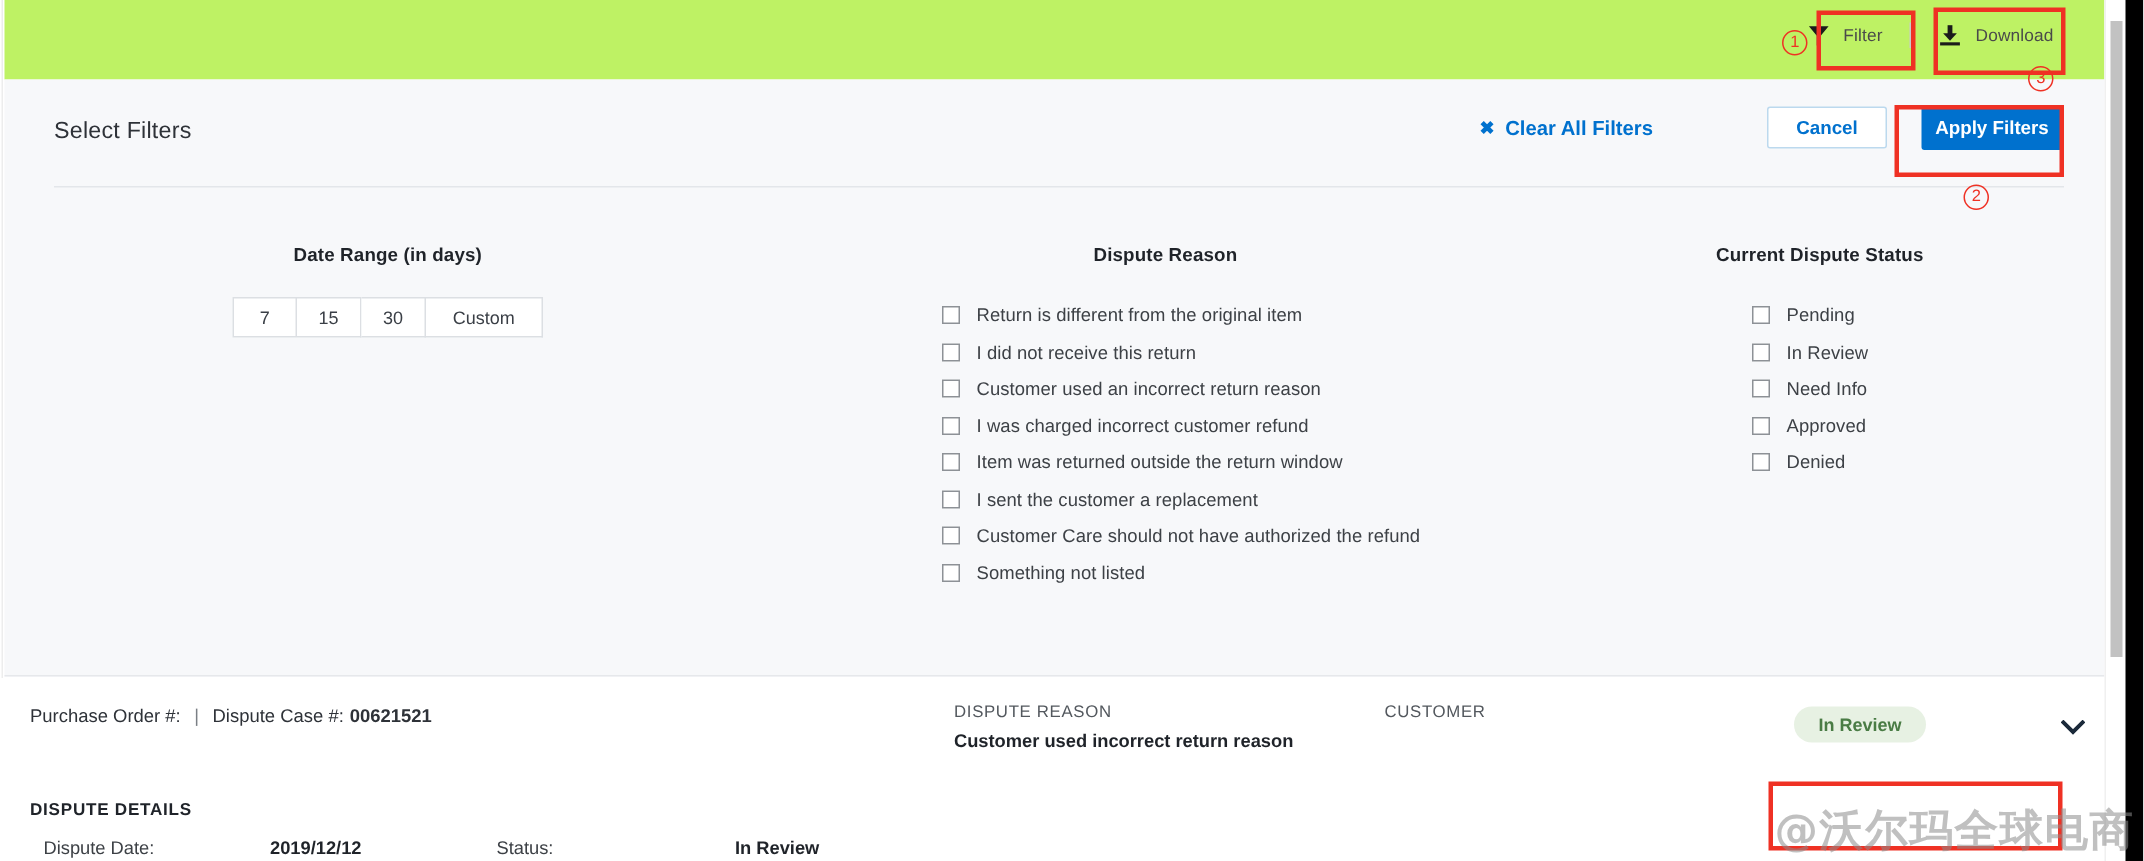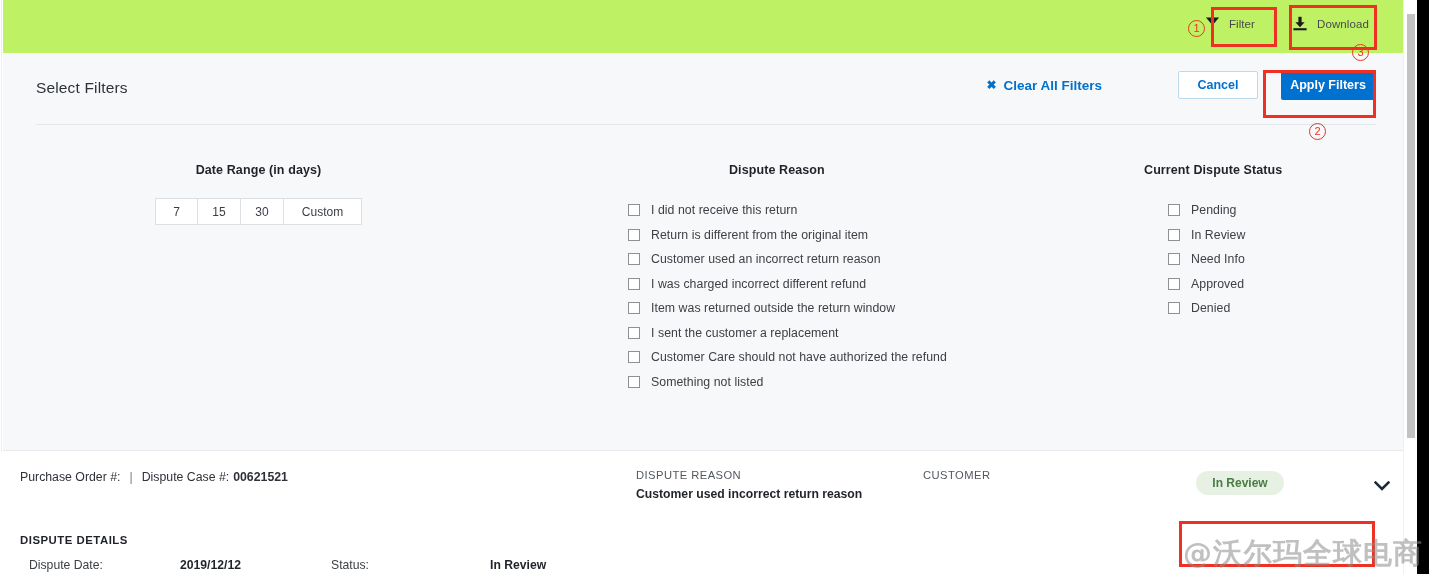--- a/index.html
+++ b/index.html
@@ -366,33 +366,33 @@
           <div class="seg-btn seg-w-sm">30</div>
           <div class="seg-btn seg-w-lg">Custom</div>
         </div>
       </div>
 
       <div class="col col-reason">
         <div class="col-title">Dispute Reason</div>
         <div class="cb-list">
           <div class="cb-row">
             <span class="cb-box"></span>
+            <span class="cb-label">Return is different from the original item</span>
+          </div>
+          <div class="cb-row">
+            <span class="cb-box"></span>
             <span class="cb-label">I did not receive this return</span>
           </div>
           <div class="cb-row">
             <span class="cb-box"></span>
-            <span class="cb-label">Return is different from the original item</span>
-          </div>
-          <div class="cb-row">
-            <span class="cb-box"></span>
             <span class="cb-label">Customer used an incorrect return reason</span>
           </div>
           <div class="cb-row">
             <span class="cb-box"></span>
-            <span class="cb-label">I was charged incorrect different refund</span>
+            <span class="cb-label">I was charged incorrect customer refund</span>
           </div>
           <div class="cb-row">
             <span class="cb-box"></span>
             <span class="cb-label">Item was returned outside the return window</span>
           </div>
           <div class="cb-row">
             <span class="cb-box"></span>
             <span class="cb-label">I sent the customer a replacement</span>
           </div>
           <div class="cb-row">

